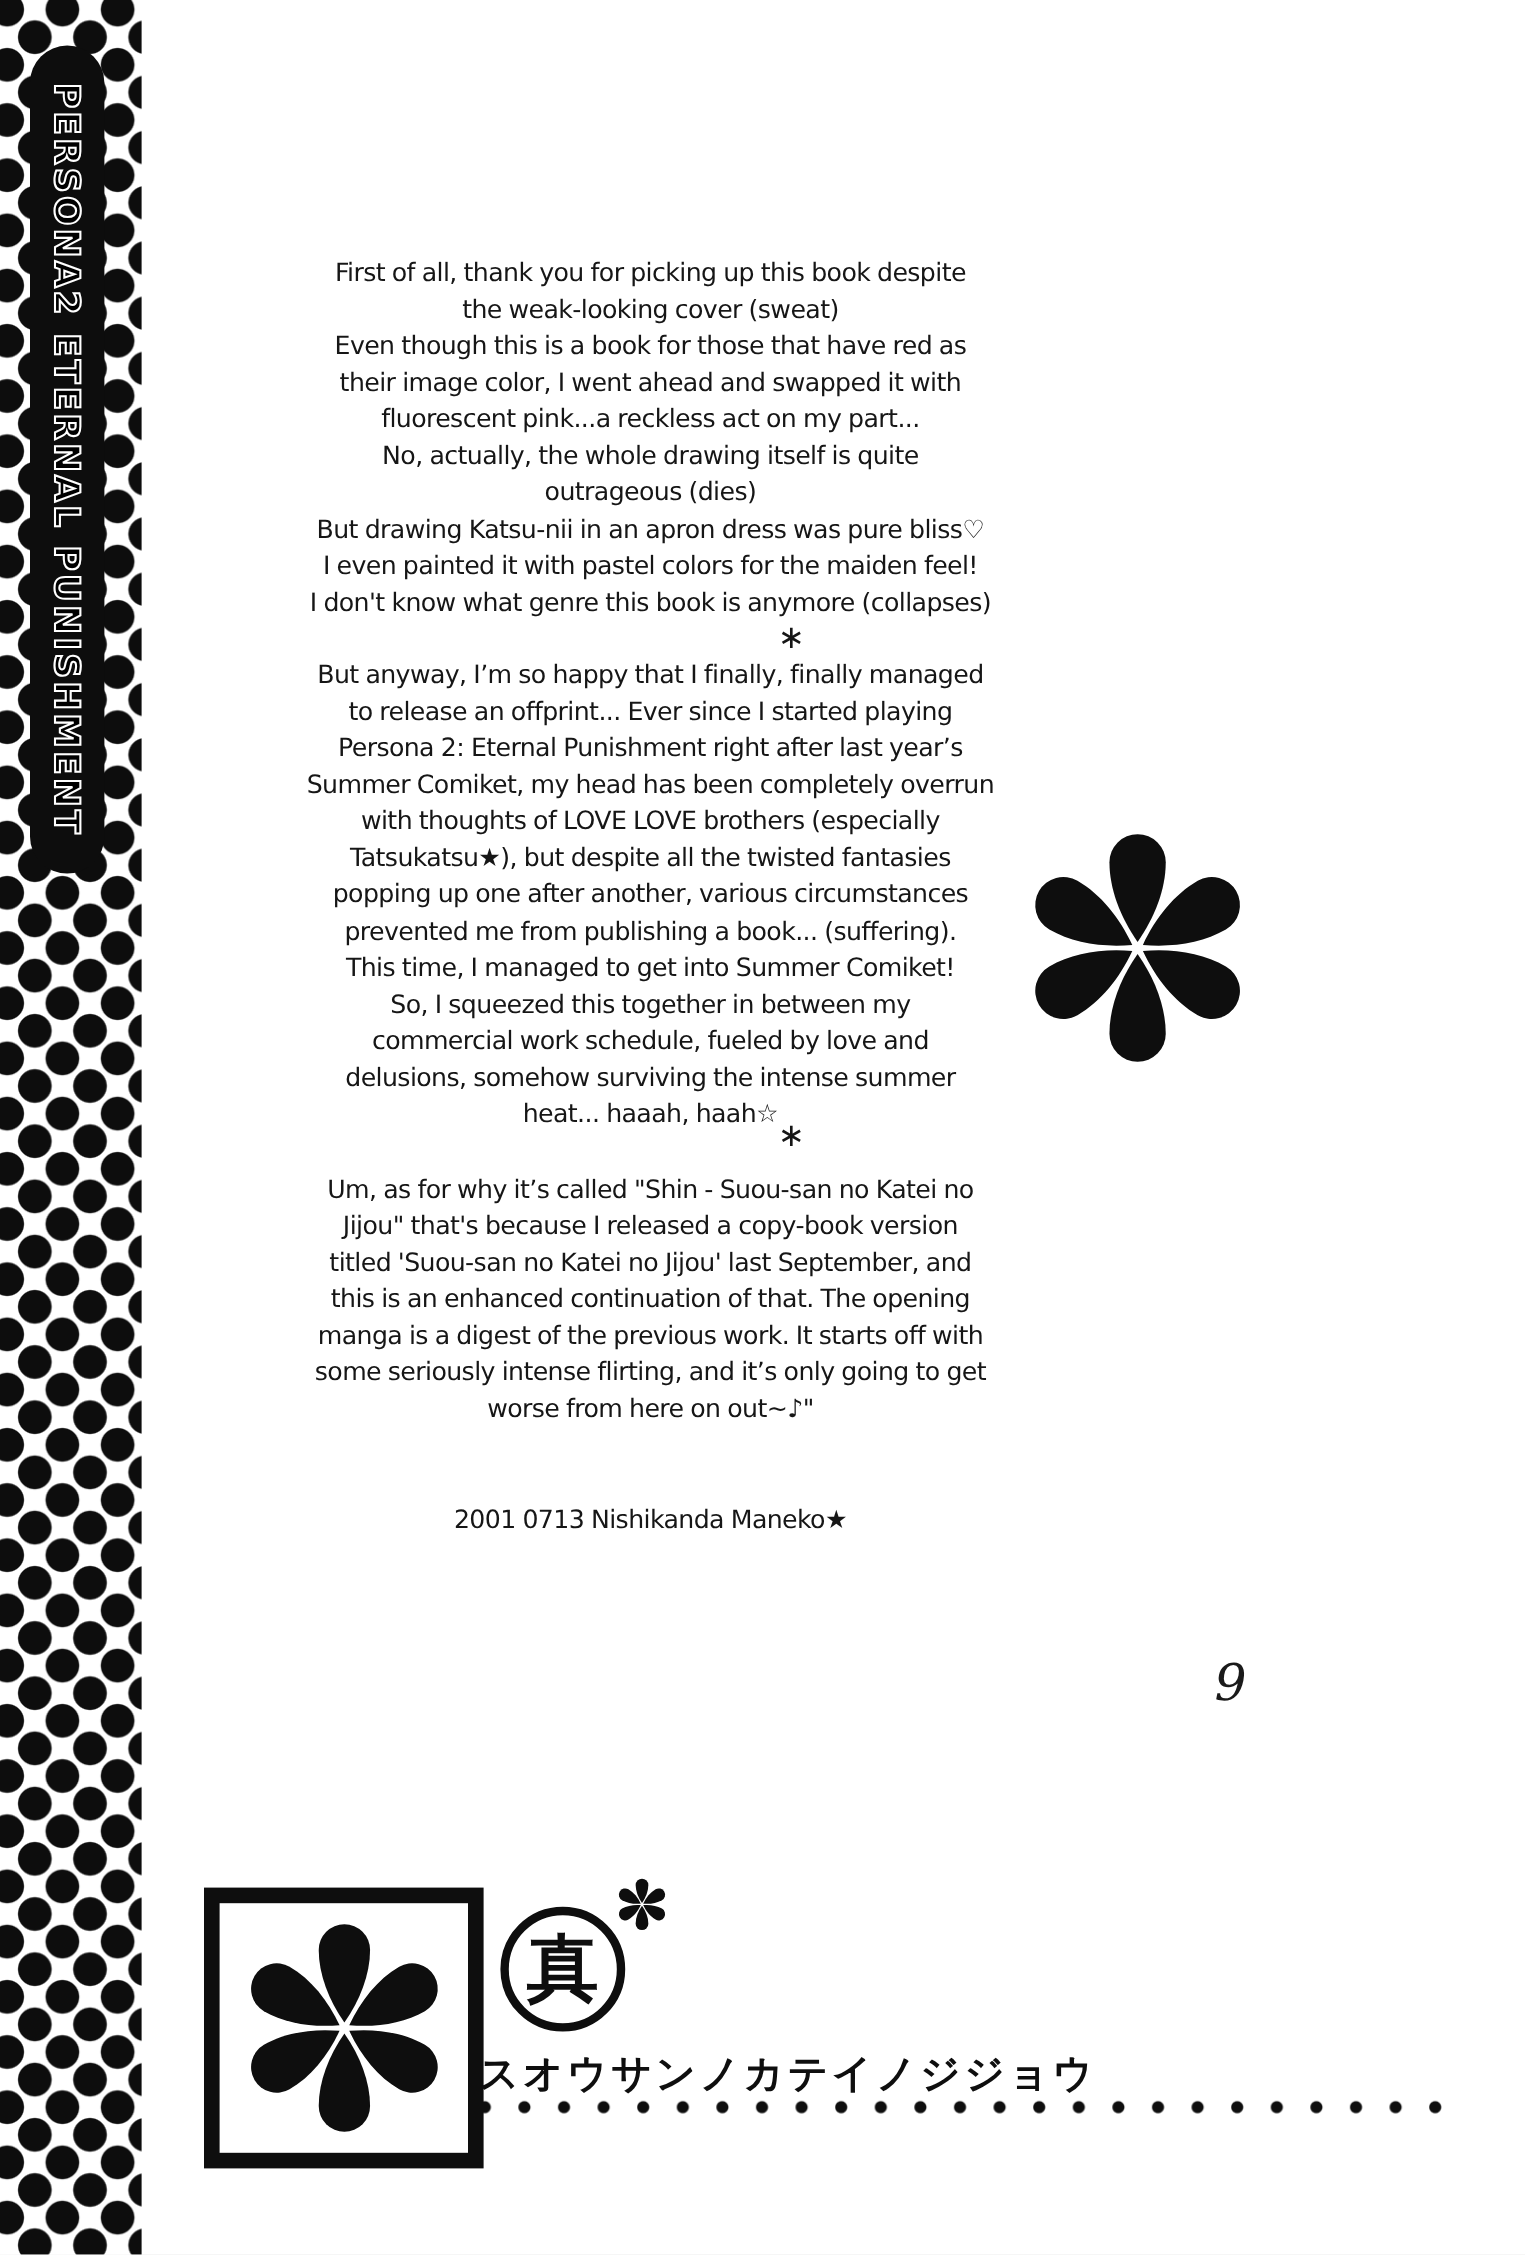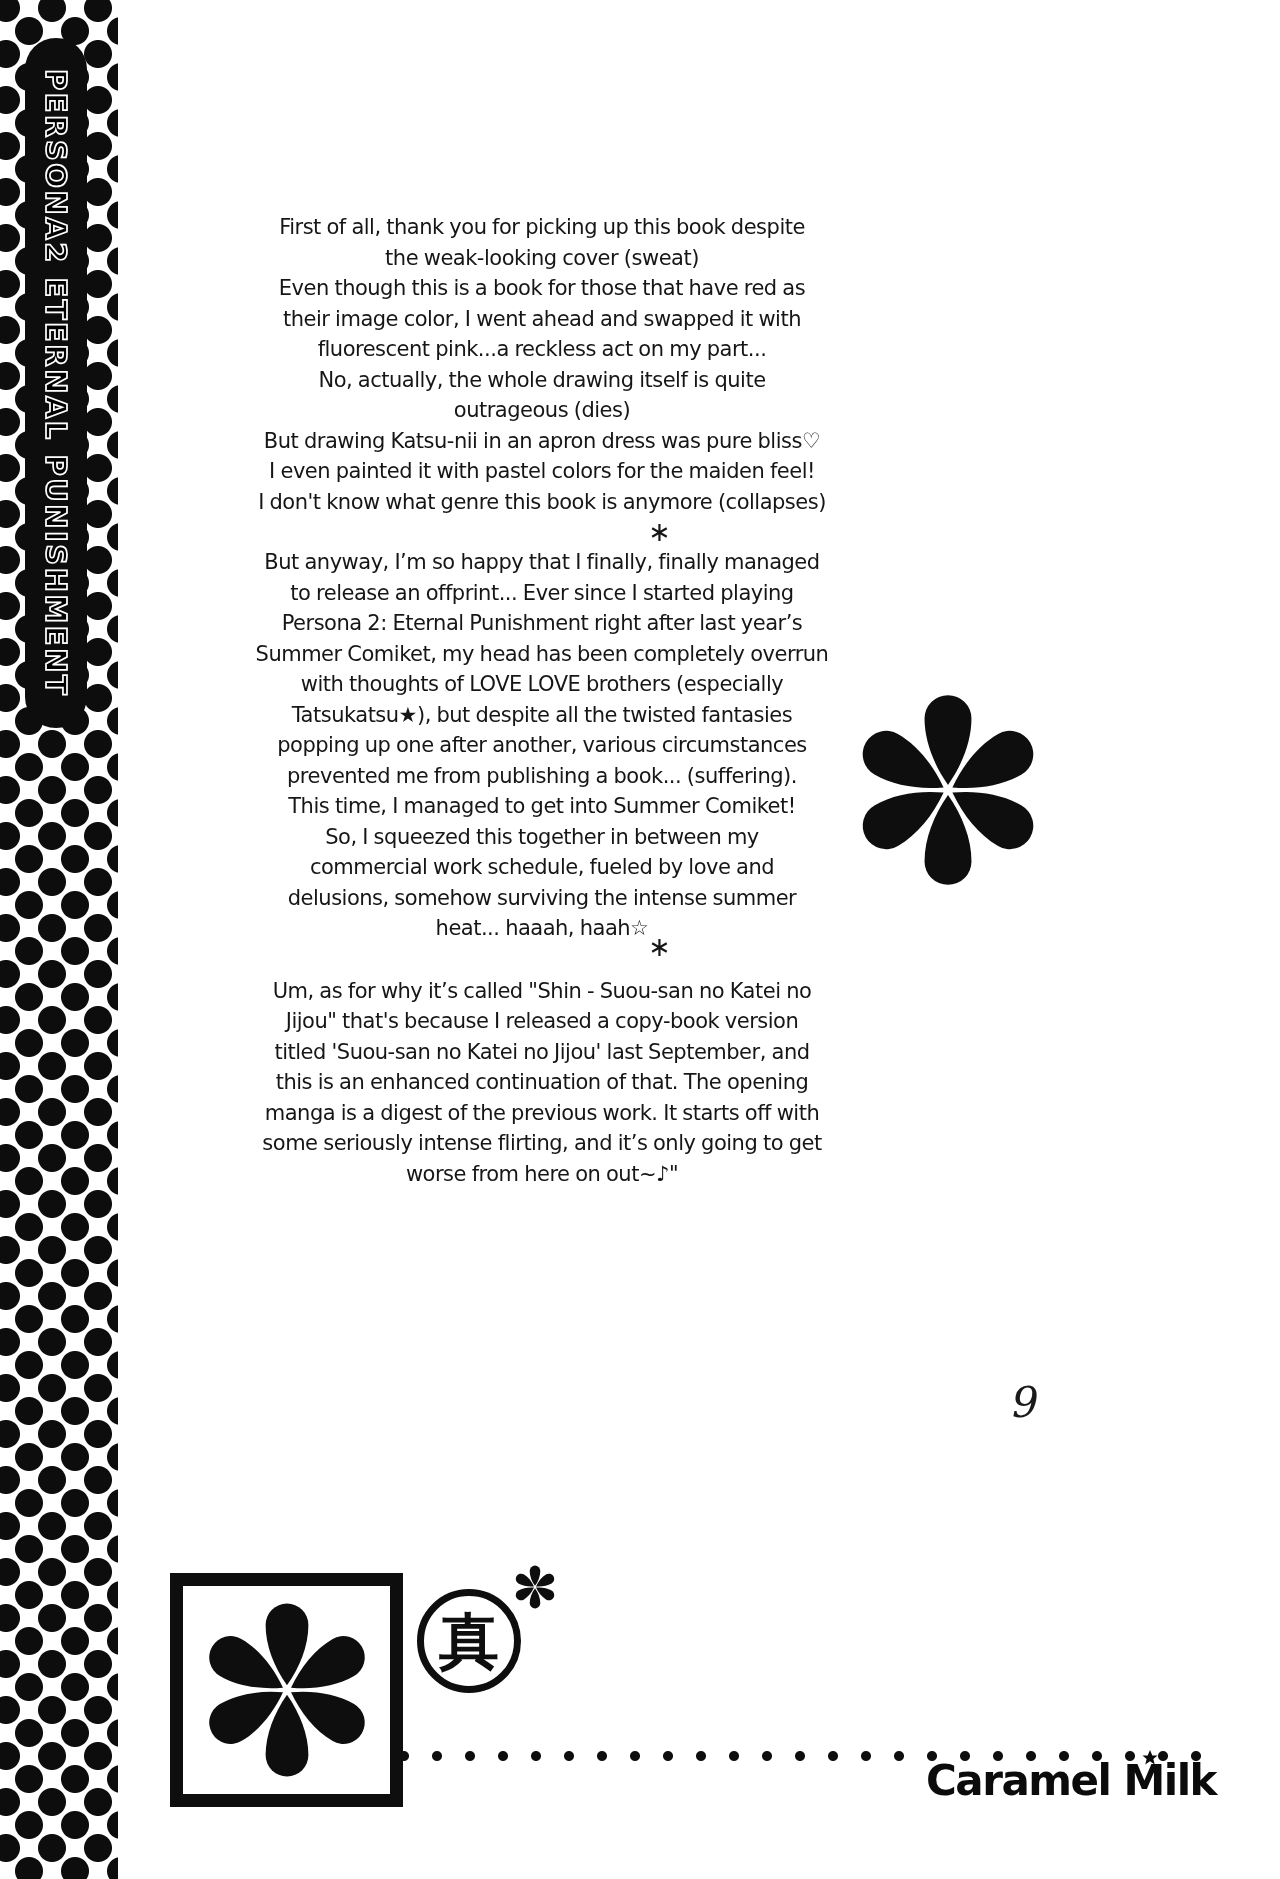--- a/index.html
+++ b/index.html
@@ -134,20 +134,21 @@
 delusions, somehow surviving the intense summer
 heat... haaah, haah☆</div>
     <div class="divider second">∗</div>
     <div class="para">Um, as for why it’s called "Shin - Suou-san no Katei no
 Jijou" that's because I released a copy-book version
 titled 'Suou-san no Katei no Jijou' last September, and
 this is an enhanced continuation of that. The opening
 manga is a digest of the previous work. It starts off with
 some seriously intense flirting, and it’s only going to get
 worse from here on out~♪"</div>
+    <div class="para credit">2001 0713 Nishikanda Maneko★</div>
   </div>
 
   <svg class="big-flower" viewBox="-100 -100 200 200">
     <use href="#flower6"></use>
   </svg>
 
   <div class="page-num">9</div>
 
   <div class="logo-box">
     <svg viewBox="-100 -100 200 200">
@@ -156,26 +157,18 @@
   </div>
 
   <div class="seal-circle">
     <span class="seal-kanji">真</span>
   </div>
 
   <svg class="seal-star" viewBox="-100 -100 200 200">
     <use href="#flower6"></use>
   </svg>
 
+  <div class="katakana-title">スオウサンノカテイノジジョウ</div>
 
   <div class="dotted-line"></div>
 
-  <div class="brand">
-    <span>Caramel Milk</span>
-    <svg class="star-c" viewBox="-10 -10 20 20">
-      <use href="#star5" fill="#ffffff"></use>
-    </svg>
-    <svg class="star-i" viewBox="-10 -10 20 20">
-      <use href="#star5" fill="#0b0b0b"></use>
-    </svg>
-  </div>
 
 </div>
 
 </body></html>

